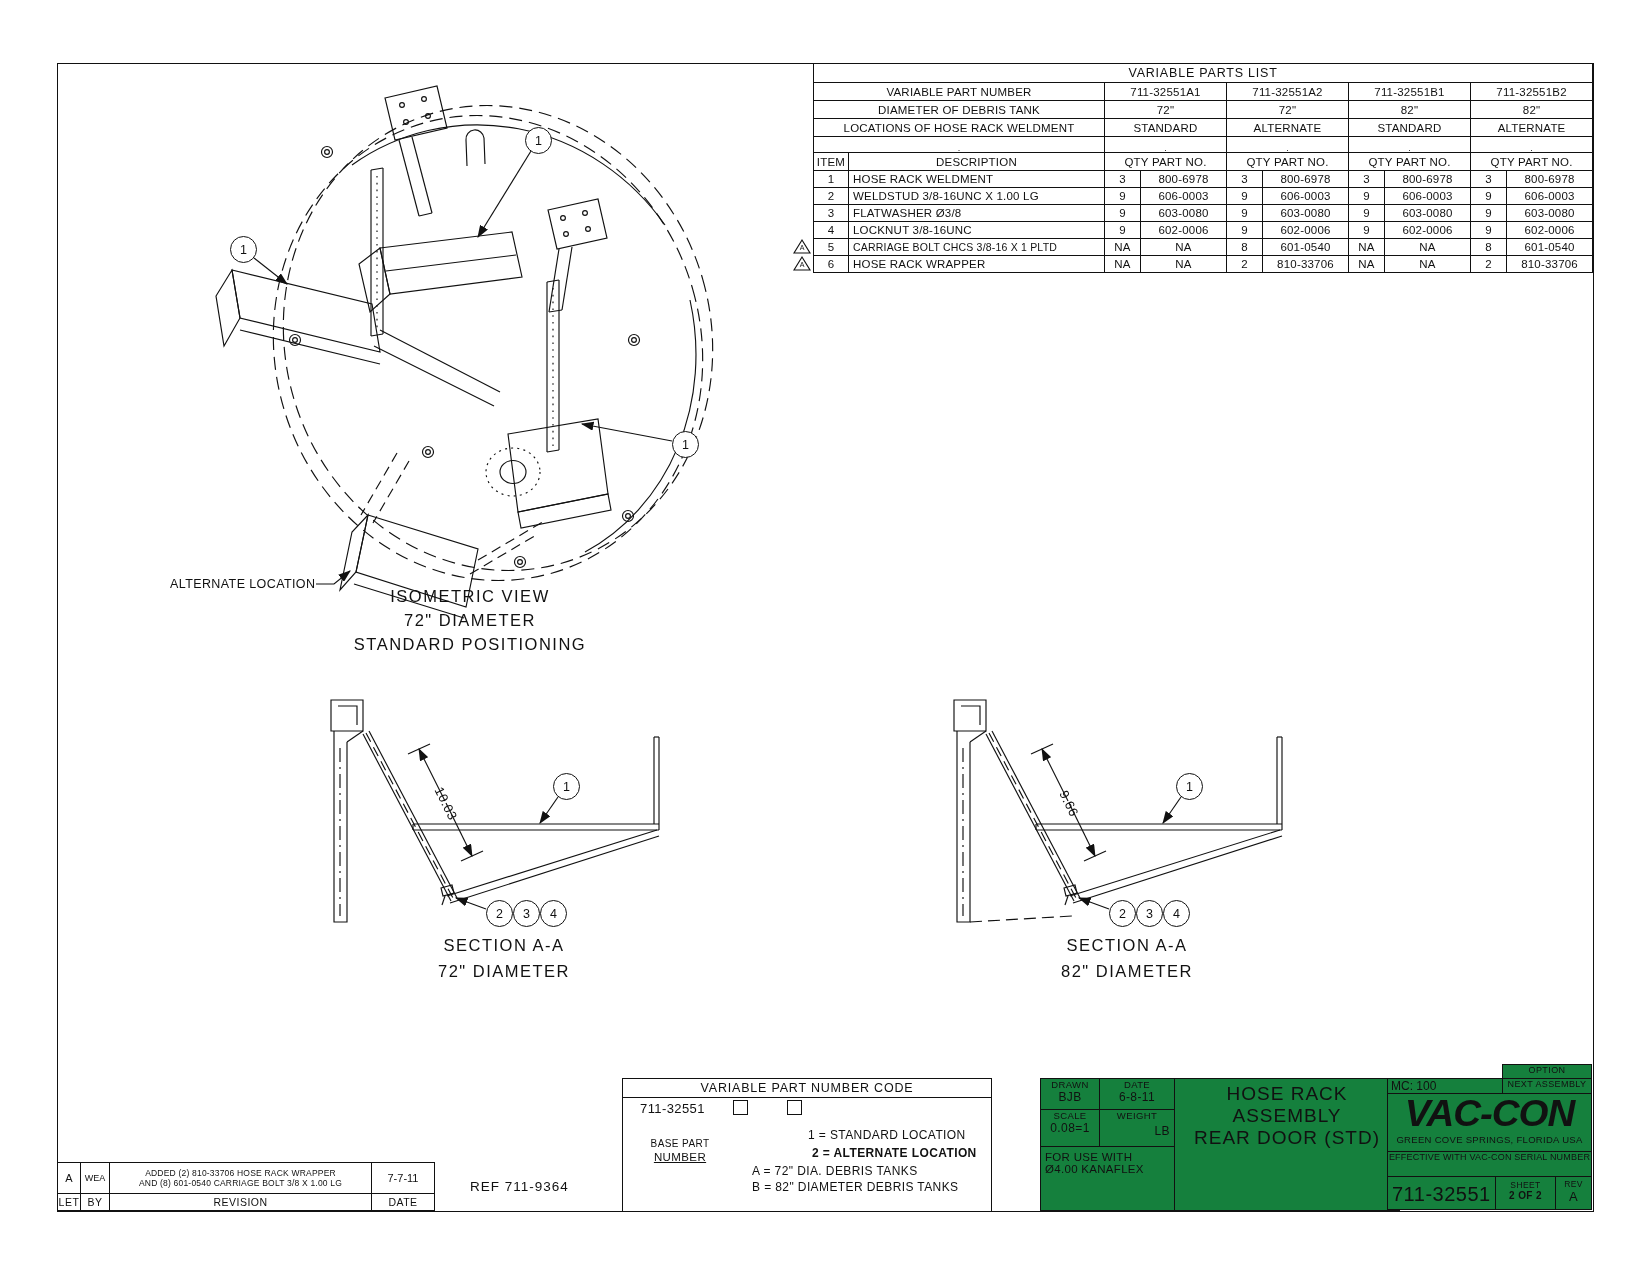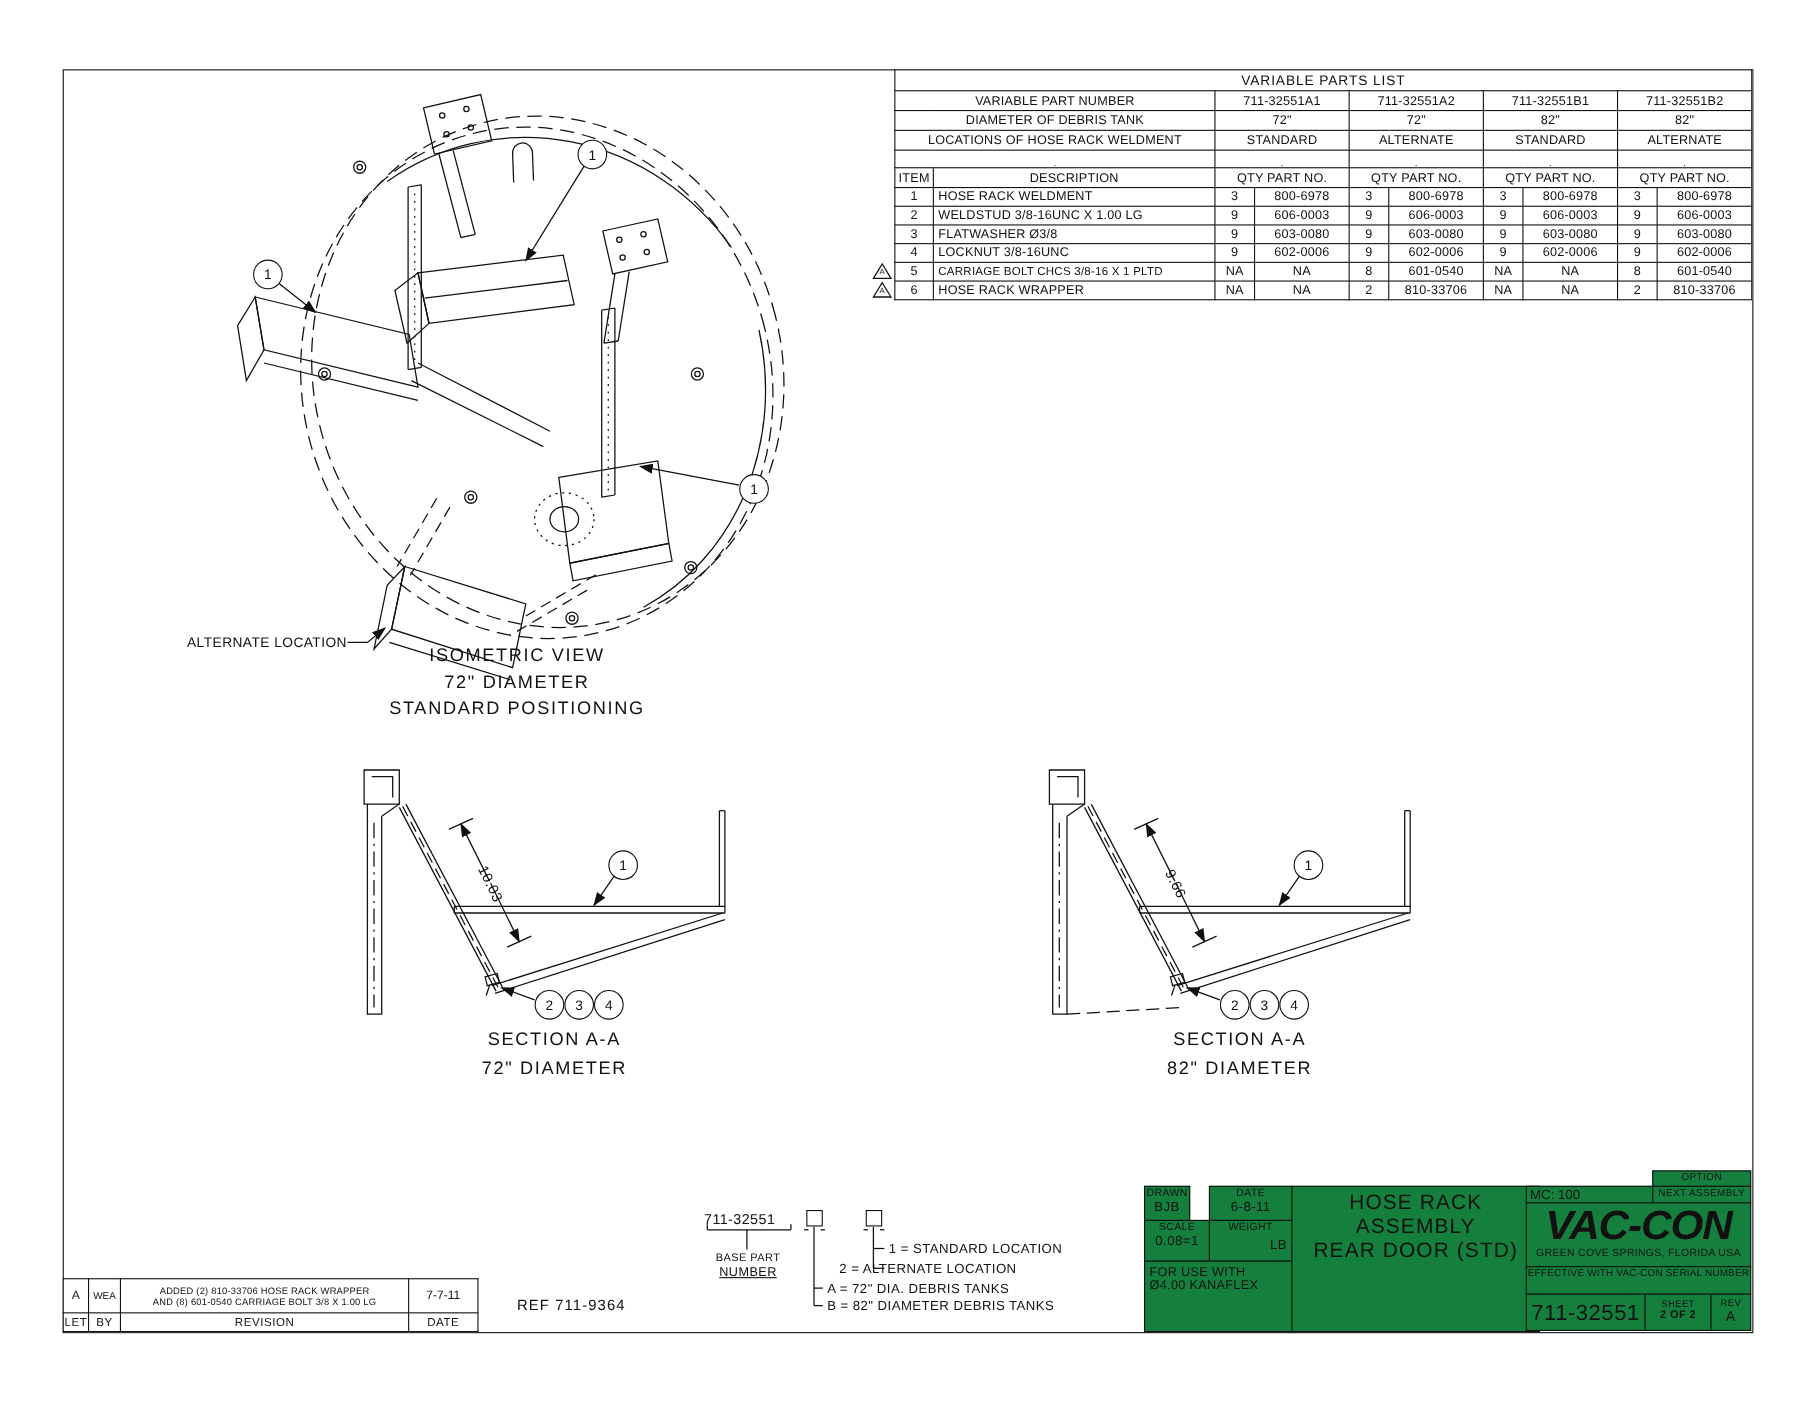--- a/index.html
+++ b/index.html
@@ -385,31 +385,34 @@
     <tr style="height:17px">
       <td class="hd">LET</td>
       <td class="hd">BY</td>
       <td class="hd">REVISION</td>
       <td class="hd">DATE</td>
     </tr>
   </tbody>
     </table>
   <div class="smlbl" style="left:470px;top:1179px;font-size:13.5px;letter-spacing:1px;">REF 711-9364</div>
 
+  <div class="abs vpnc">
+    <div class="vpnc-title">VARIABLE PART NUMBER CODE</div>
+  </div>
   <div class="code-txt" style="left:640px;top:1101px;font-size:13px;">711-32551</div>
   <div class="sq" style="left:733px;top:1100px;"></div>
   <div class="sq" style="left:787px;top:1100px;"></div>
   <div class="code-txt" style="left:630px;top:1138px;width:100px;text-align:center;font-size:10px;">BASE PART</div>
   <div class="code-txt" style="left:630px;top:1151px;width:100px;text-align:center;font-size:11.5px;text-decoration:underline;">NUMBER</div>
   <div class="code-txt" style="left:808px;top:1128px;">1 = STANDARD LOCATION</div>
-  <div class="code-txt" style="left:763px;top:1146px;">2 = ALTERNATE LOCATION</div>
+  <div class="code-txt" style="left:812px;top:1146px;font-weight:bold;">2 = ALTERNATE LOCATION</div>
   <div class="code-txt" style="left:752px;top:1164px;">A = 72" DIA. DEBRIS TANKS</div>
   <div class="code-txt" style="left:752px;top:1180px;">B = 82" DIAMETER DEBRIS TANKS</div>
 
-  <div class="tbx" style="left:1040px;top:1078px;width:42px;height:32px;">
+  <div class="tbx" style="left:1040px;top:1078px;width:60px;height:32px;">
     <div class="lblsm">DRAWN</div>
     <div class="val">BJB</div>
   </div>
   <div class="tbx" style="left:1099px;top:1078px;width:76px;height:32px;">
     <div class="lblsm">DATE</div>
     <div class="val">6-8-11</div>
   </div>
   <div class="tbx" style="left:1040px;top:1109px;width:60px;height:38px;">
     <div class="lblsm">SCALE</div>
     <div class="val">0.08=1</div>

